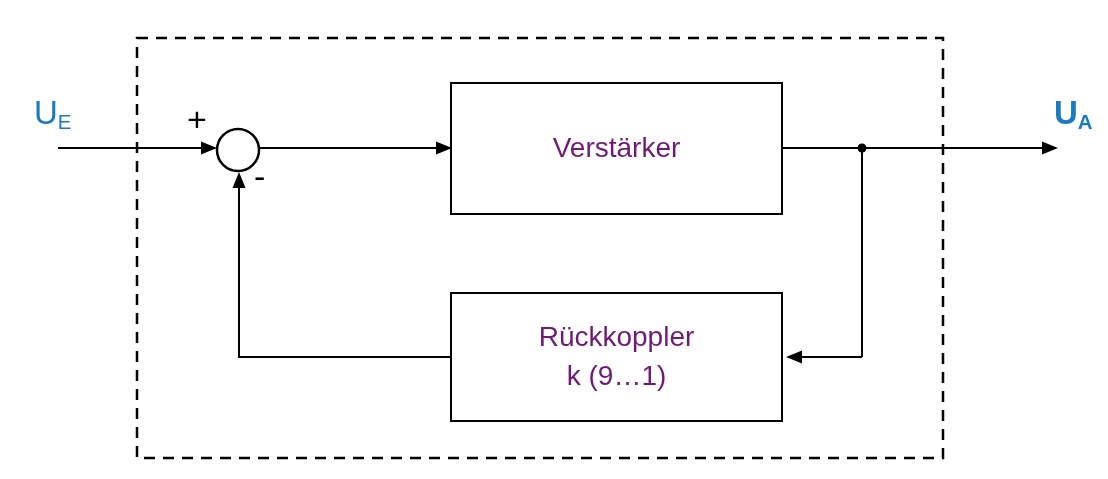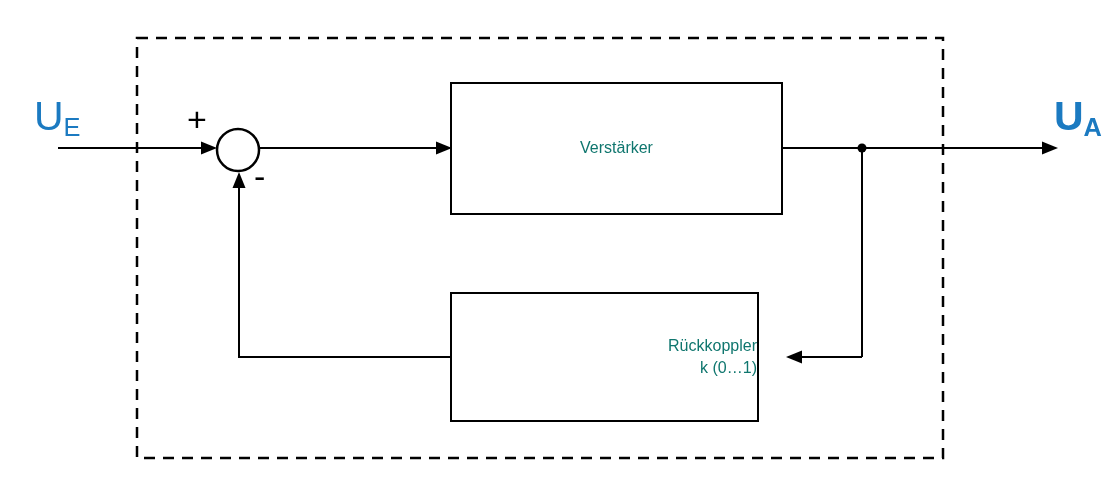--- a/index.html
+++ b/index.html
@@ -21,21 +21,21 @@
   }
   .stage svg {
     position: absolute;
     left: 0; top: 0;
     width: 1108px;
     height: 479px;
   }
   .io-label {
     position: absolute;
     color: var(--label-blue);
-    font-size: 41px;
+    font-size: 33px;
     line-height: 1;
     white-space: nowrap;
   }
   .io-label sub {
     font-size: 0.62em;
     vertical-align: baseline;
     position: relative;
     bottom: -0.22em;
   }
   .sign {
@@ -47,37 +47,37 @@
   }
   .block {
     position: absolute;
     background: #ffffff;
     border: 2.5px solid var(--line-black);
     display: flex;
     flex-direction: column;
     align-items: center;
     justify-content: center;
     text-align: center;
-    font-size: 16px;
+    font-size: 28px;
     line-height: 1.38;
-    color: #0f766e;
+    color: #701a75;
   }
   .block sub {
     font-size: 0.62em;
     vertical-align: baseline;
     position: relative;
     bottom: -0.18em;
   }
   .block-amplifier {
     left: 450px; top: 82px;
     width: 333px; height: 133px;
   }
   .block-feedback {
     left: 450px; top: 292px;
-    width: 309px; height: 130px; align-items: flex-end;
+    width: 333px; height: 130px;
   }
   .input-label  { left: 34px;   top: 96px; }
   .output-label { left: 1054px; top: 96px; font-weight: bold; }
   .plus-sign  { left: 187px; top: 102px; }
   .minus-sign { left: 254px; top: 159px; }
 </style>
 </head>
 <body>
 
 <div class="stage">
@@ -117,16 +117,16 @@
 
   <div class="sign plus-sign">+</div>
   <div class="sign minus-sign">-</div>
 
   <div class="block block-amplifier">
     <div>Verstärker</div>
   </div>
 
   <div class="block block-feedback">
     <div>Rückkoppler</div>
-    <div>k (0…1)</div>
+    <div>k (9…1)</div>
   </div>
 
 </div>
 
 </body></html>

